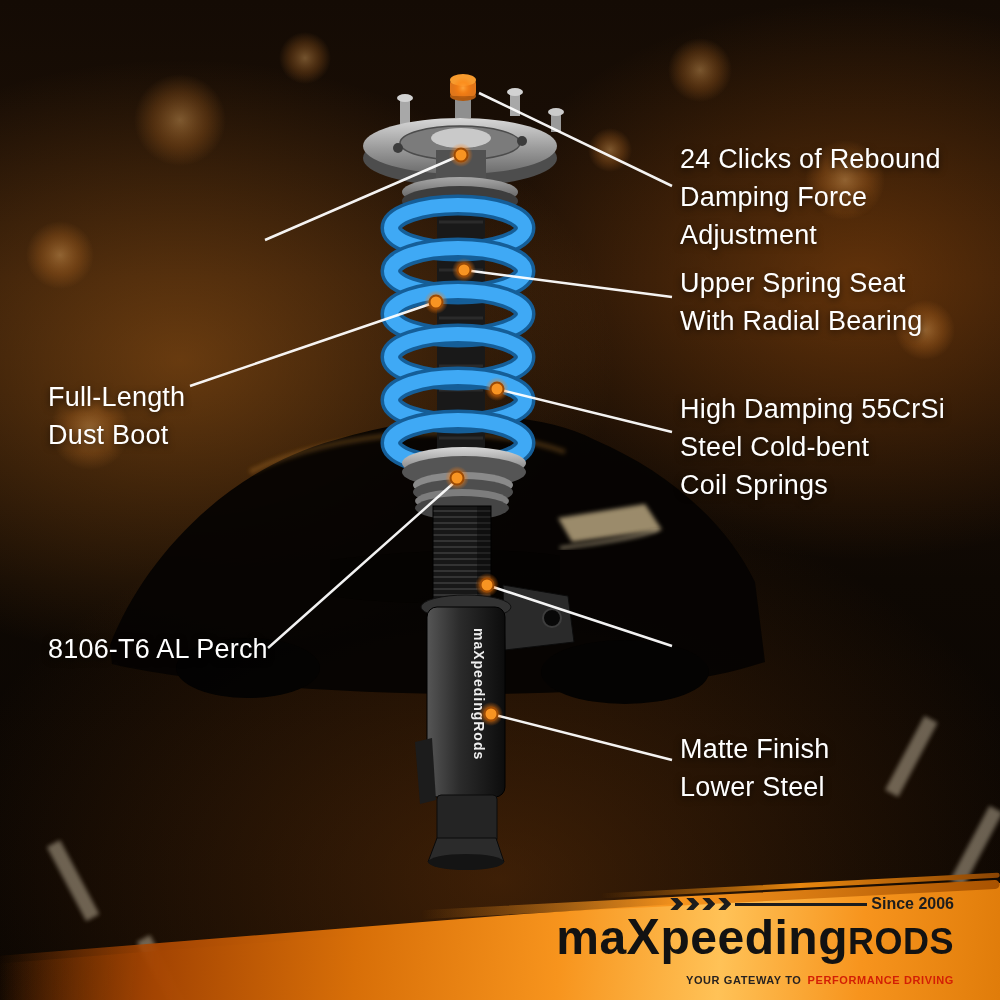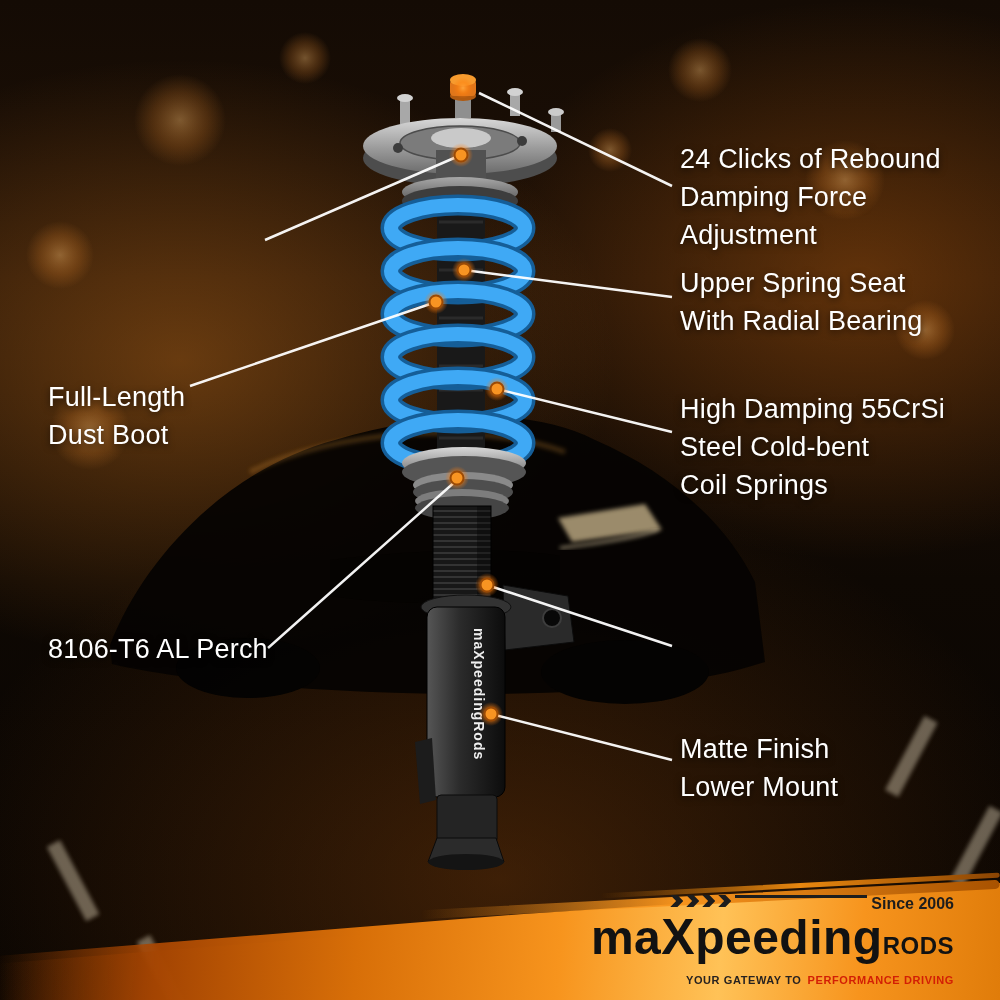--- a/index.html
+++ b/index.html
@@ -49,30 +49,30 @@
     transform:rotate(-3deg);
   }
   .swoosh-streak2 {
     position:absolute; bottom:112px; right:0; width:40%; height:5px; border-radius:6px;
     background:linear-gradient(90deg, rgba(247,148,29,0), #e8870f 50%, #8a4403);
     transform:rotate(-3deg);
   }
 
   
   .logo { position:absolute; right:46px; bottom:14px; z-index:5; text-align:right; }
-  .since-row { display:flex; justify-content:flex-end; gap:4px; margin-bottom:1px; }
+  .since-row { display:flex; align-items:center; justify-content:flex-end; gap:4px; margin-bottom:1px; }
   .chevrons { display:flex; gap:3px; }
   .chev { width:13px; height:12px; background:#1d1d1d;
     clip-path:polygon(0 0, 55% 0, 100% 50%, 55% 100%, 0 100%, 45% 50%); }
   .since-line { width:132px; height:3px; background:#1d1d1d; }
   .since-text { font-size:16px; font-weight:bold; color:#1d1d1d; }
   .brand-row { color:#121212; font-weight:bold; line-height:46px; letter-spacing:.5px; white-space:nowrap; }
   .b-ma, .b-peeding { font-size:48px; }
   .b-x { font-size:50px; }
-  .b-rods { font-size:24px; }
+  .b-rods { font-size:36px; }
   .tagline-row { margin-top:2px; font-size:11px; font-weight:bold; letter-spacing:.6px; white-space:nowrap; }
   .t-plain { color:#272220; }
   .t-accent { color:#d31f05; margin-left:6px; }
 </style>
 </head>
 <body>
 
 <div class="stage">
 
   <svg class="scene-svg" width="1000" height="1000" viewBox="0 0 1000 1000">
@@ -299,21 +299,21 @@
   <div class="callout" id="co-perch">8106-T6 AL Perch</div>
   <div class="callout" id="co-clicks">24 Clicks of Rebound
 Damping Force
 Adjustment</div>
   <div class="callout" id="co-seat">Upper Spring Seat
 With Radial Bearing</div>
   <div class="callout" id="co-coils">High Damping 55CrSi
 Steel Cold-bent
 Coil Springs</div>
   <div class="callout" id="co-mount">Matte Finish
-Lower Mount</div>
+Lower Steel</div>
 
   <div class="logo">
     <div class="since-row">
       <div class="chevrons">
         <div class="chev"></div>
           <div class="chev"></div>
           <div class="chev"></div>
           <div class="chev"></div>
       </div>
       <div class="since-line"></div>

